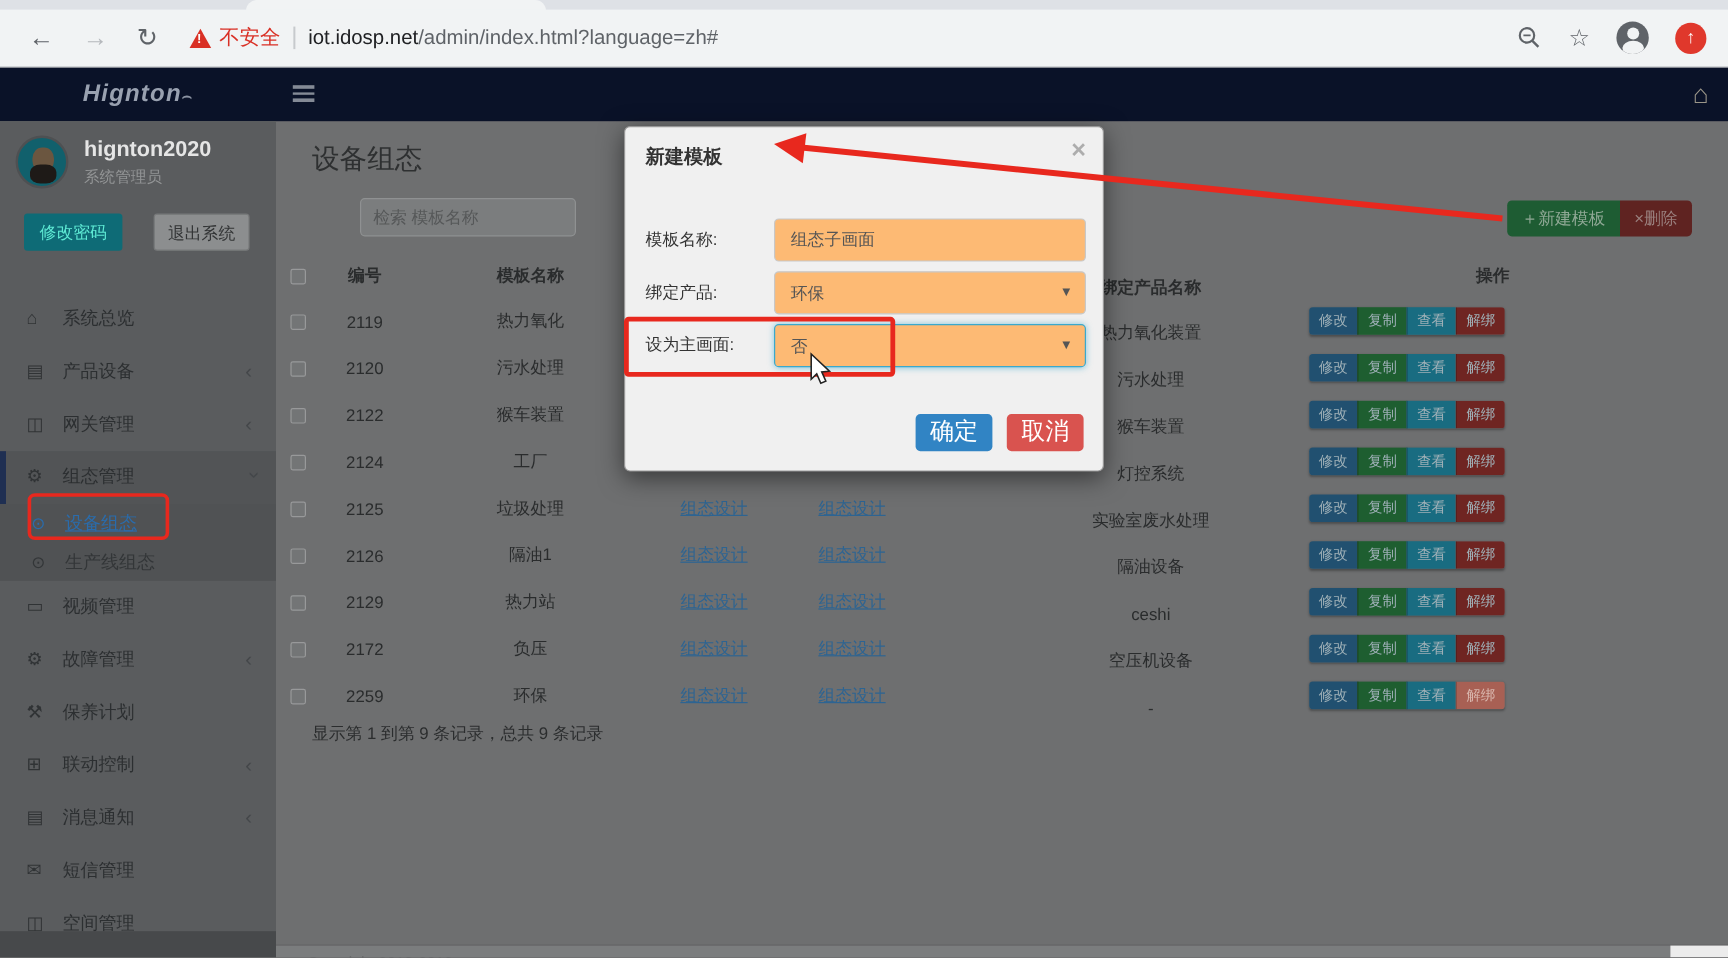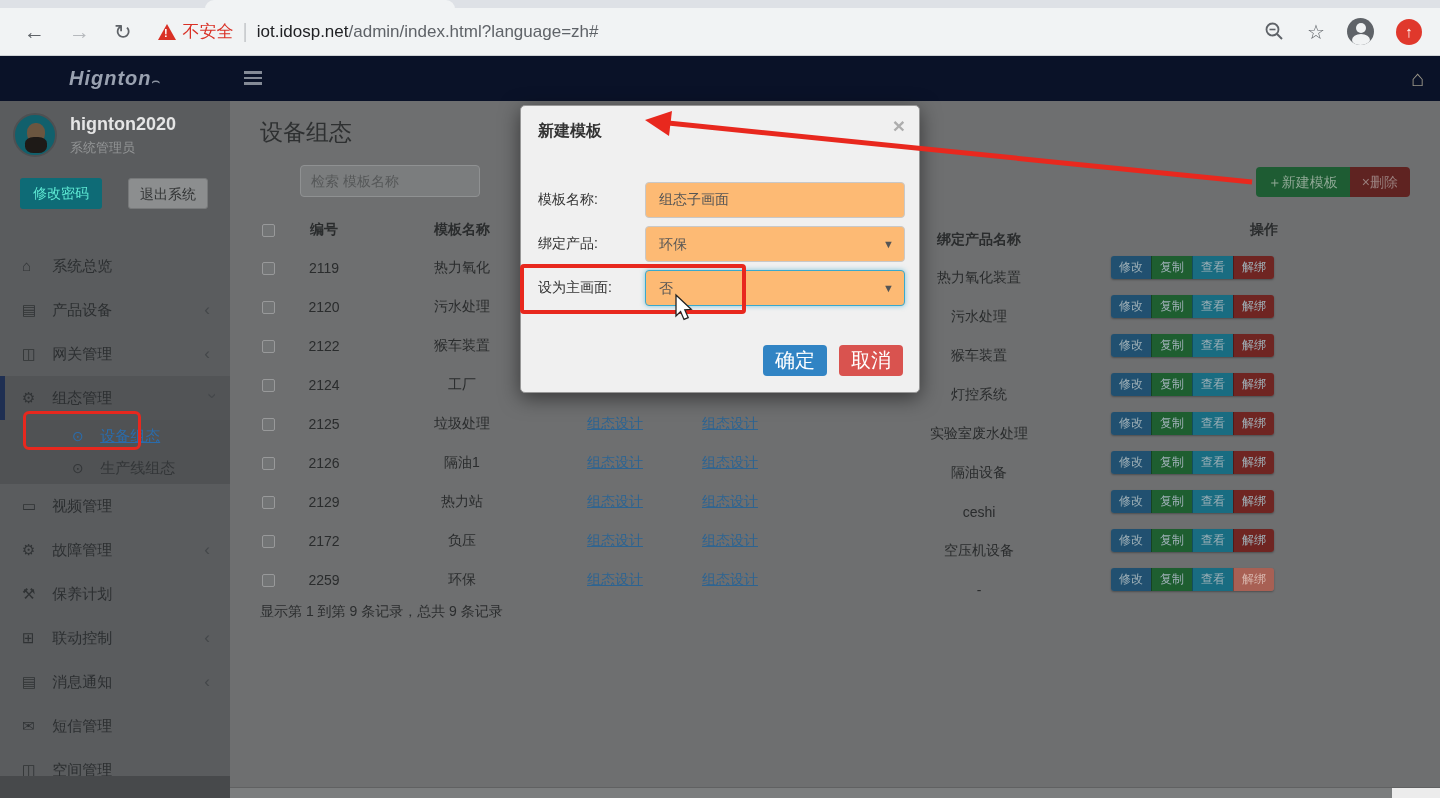--- a/index.html
+++ b/index.html
@@ -44,39 +44,39 @@
   .urole { position:absolute; left:70px; top:38px; color:#939596; font-size:13px; }
   .sbtn { position:absolute; top:77px; height:31px; font-size:14px; text-align:center; line-height:31px; border-radius:3px; }
   .sbtn.pwd { left:20px; width:82px; background:#0e6b76; color:#5eead4; }
   .sbtn.out { left:128px; width:80px; background:#8c8e8f; color:#323435; border:1px solid #77797a; }
   .mitem { position:relative; height:44px; line-height:44px; padding-left:22px; font-size:15px; color:#2c2f31; }
   .micon { display:inline-block; width:26px; color:#303335; font-size:15px; }
   .chev { position:absolute; right:20px; top:0; color:#44474a; font-size:17px; }
   .chev.down { top:-2px; display:inline-block; transform:rotate(-90deg); right:16px; }
   .mitem.active-head { background:#525456; border-left:5px solid #1f2f52; padding-left:17px; }
   .submenu { background:#505254; }
-  .smitem { height:32px; line-height:32px; padding-left:72px; font-size:15px; color:#333638; }
+  .smitem { height:32px; line-height:32px; padding-left:26px; font-size:15px; color:#333638; }
   .smicon { display:inline-block; width:24px; font-size:14px; }
   .smitem.active { color:#2a6cac; }
   .smitem.active .smlabel { text-decoration:underline; }
   .smitem.active .smicon { color:#2a6cac; }
   .sidebar-bottom { position:absolute; left:0; bottom:0; width:230px; height:22px; background:#47494b; }
 
   
   .content { position:absolute; top:45px; left:230px; right:0; bottom:0; }
   .page-title { position:absolute; top:16px; left:30px; font-size:23px; color:#2e3031; }
   .search-input { position:absolute; top:64px; left:30px; width:180px; height:32px; background:#7b7d7e; border:1px solid #8f9192; border-radius:4px; padding:0 10px; font-size:14px; color:#3a3c3d;margin-left:40px; }
   .search-input::placeholder { color:#565859; opacity:1; }
   .topbtns { position:absolute; top:66px; right:30px; display:flex; height:30px;justify-content:space-between; }
   .tbtn { font-size:14px; line-height:30px; padding:0 12px; }
   .tbtn.new { background:#1e5c33; color:#8fa895; border-radius:4px 0 0 4px; }
   .tbtn.del { background:#5f2321; color:#997f7d; border-radius:0 4px 4px 0; }
 
   .table { position:absolute; top:110px; left:0; right:0; }
-  .trow { display:flex; align-items:center; height:39px; padding-left:20px; }
+  .trow { display:flex; align-items:center; height:39px; padding-left:0; }
   .thead { height:37px; font-weight:bold; color:#1e2021; }
   .cell { font-size:14px; color:#2a2c2d; text-align:center; }
   .c-cb { width:36px; } .c-id { width:76px; } .c-nm { width:200px; }
   .c-l1 { width:106px; } .c-l2 { width:124px; } .c-sp { width:62px; }
   .c-pr { width:250px;margin-top:20px; } .c-ac { width:313px; padding-left:7px; text-align:left; }
   .thead .c-ac { text-align:center; }
   .checkbox { display:inline-block; width:13px; height:13px; background:#737576; border:1px solid #98999a; border-radius:2px; vertical-align:middle; }
   .lnk { color:#2d6492; text-decoration:underline; cursor:pointer; }
   .btngroup { display:inline-flex; box-shadow:0 1px 2px rgba(0,0,0,.3); border-radius:3px; }
   .abtn { padding:3px 8px; font-size:12px; color:#9fb0b7; min-width:35px; text-align:center; }

